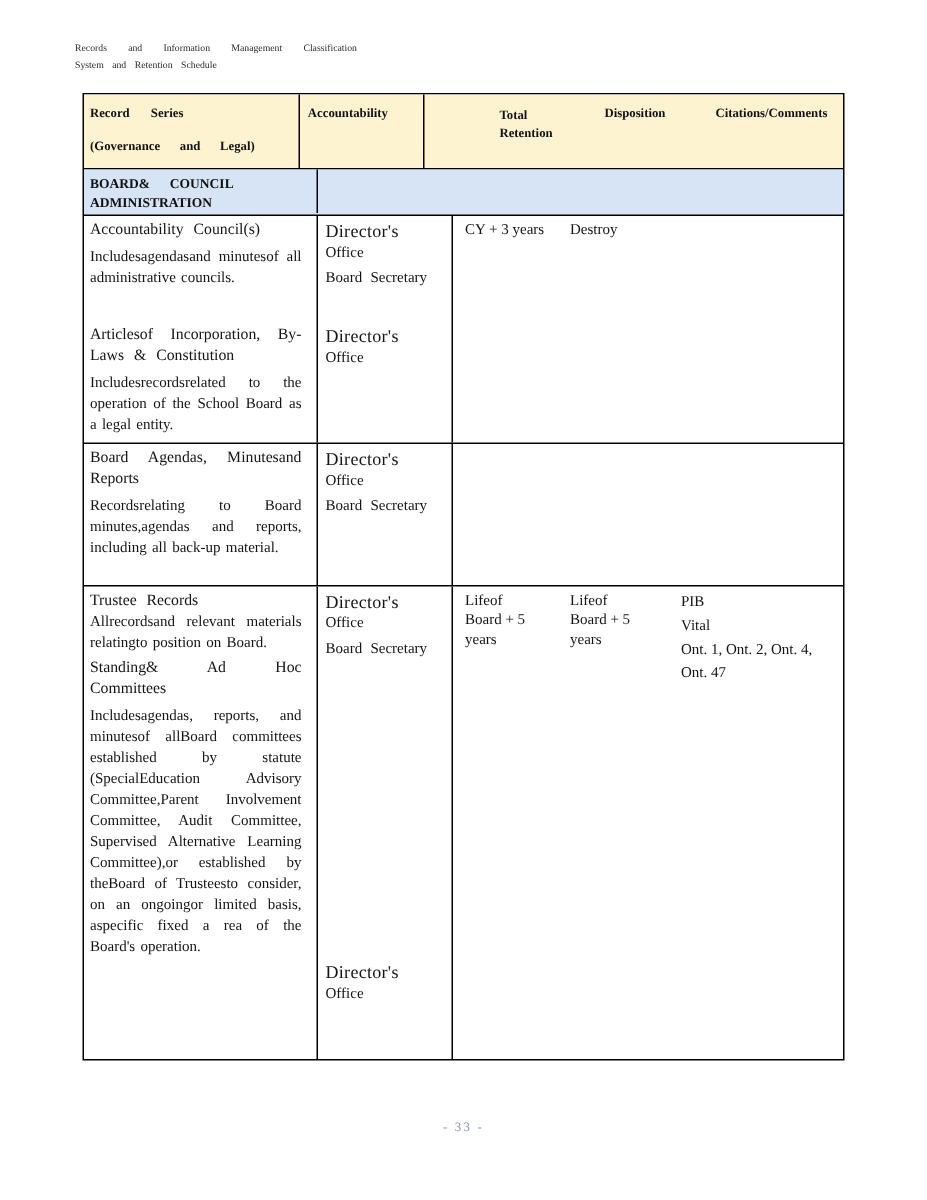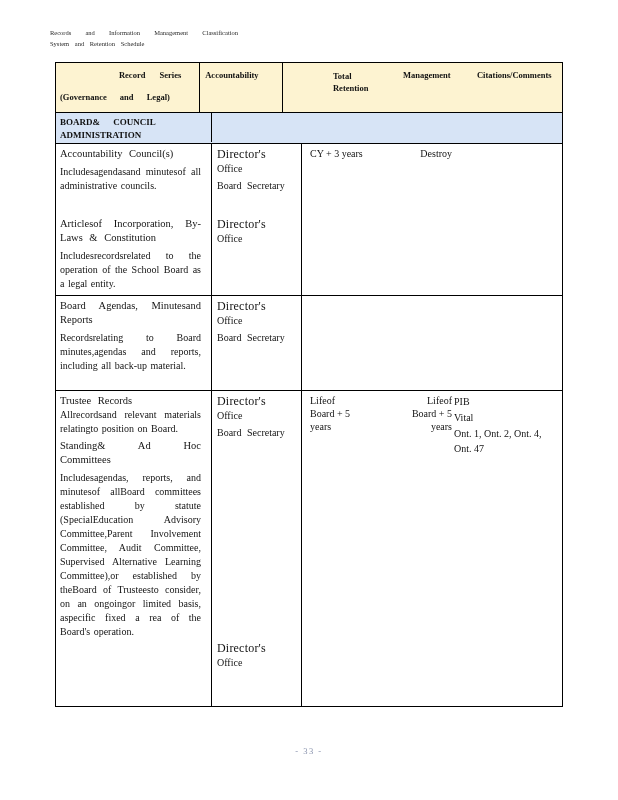--- a/index.html
+++ b/index.html
@@ -27,39 +27,39 @@
   .e { padding:3px 10px 0 4px; overflow:hidden; }
   .c2 .e { padding:3px 2px 0 5px; }
   .c3 .e { position:relative; padding:0; }
 
   
   .thead { background:#fdf3d1; }
   .thead .c1 { padding:7px 18px 0 4px; }
   .thead .c2 { padding:7px 2px 0 5px; }
   .thead .c3 { position:relative;margin-left:42px; }
   .hlbl { font-weight:bold; font-size:8.5px; line-height:11px; color:#111; }
-  .hl1 { word-spacing:12px;text-align:right; }
+  .hl1 { word-spacing:12px; }
   .hl2 { word-spacing:11px; margin-top:11px; }
   .hret  { position:absolute; left:8px;   top:7px; width:62px;  white-space:pre-line; line-height:12px; }
   .hdisp { position:absolute; left:78px;  top:7px; width:72px; }
   .hcit  { position:absolute; left:152px; top:7px; width:104px; }
 
   
   .blue { background:#d7e4f6;flex-direction:column; }
   .blue .c1 { padding:3px 30px 0 4px; }
   .sect { font-weight:bold; font-size:9px; line-height:13px; word-spacing:11px; color:#111; }
 
   
   .title { font-size:10.5px; line-height:14px; text-align:justify; word-spacing:4px; }
   .desc  { font-size:10px;   line-height:14px; text-align:justify; word-spacing:1px; margin-top:4px; }
   .acc-line  { font-size:10px; line-height:13px; word-spacing:3px; }
   .acc-first { font-size:12px; line-height:15px; letter-spacing:0.2px; }
   .acc-extra { margin-top:4px; }
   .ret  { position:absolute; left:8px;   top:3px; width:62px;  font-size:10px; line-height:13px; white-space:pre-line; }
-  .disp { position:absolute; left:78px;  top:3px; width:72px;  font-size:10px; line-height:13px; white-space:pre-line;text-align:right; }
+  .disp { position:absolute; left:78px;  top:3px; width:72px;  font-size:10px; line-height:13px; white-space:pre-line; }
   .cit  { position:absolute; left:152px; top:3px; width:104px; }
   .cit-line { font-size:10px; line-height:15px; margin-bottom:1px; }
 
   
   .footer { position:absolute; left:0; top:746px; width:618px; text-align:center;
             font-size:8.5px; letter-spacing:1.5px; color:#8892ac; }
 </style>
 </head>
 <body>
 
@@ -76,21 +76,21 @@
       <div class="c1">
         <div class="hlbl hl1">Record Series</div>
         <div class="hlbl hl2">(Governance and Legal)</div>
       </div>
       <div class="c2">
         <div class="hlbl">Accountability</div>
       </div>
       <div class="c3">
         <div class="hlbl hret">Total
 Retention</div>
-        <div class="hlbl hdisp">Management</div>
+        <div class="hlbl hdisp">Disposition</div>
         <div class="hlbl hcit">Citations/Comments</div>
       </div>
     </div>
 
     <div class="trow blue" style="height:31px">
       <div class="c1">
         <div class="sect">BOARD&amp; COUNCIL ADMINISTRATION</div>
       </div>
       <div class="c2"></div>
       <div class="c3"></div>

